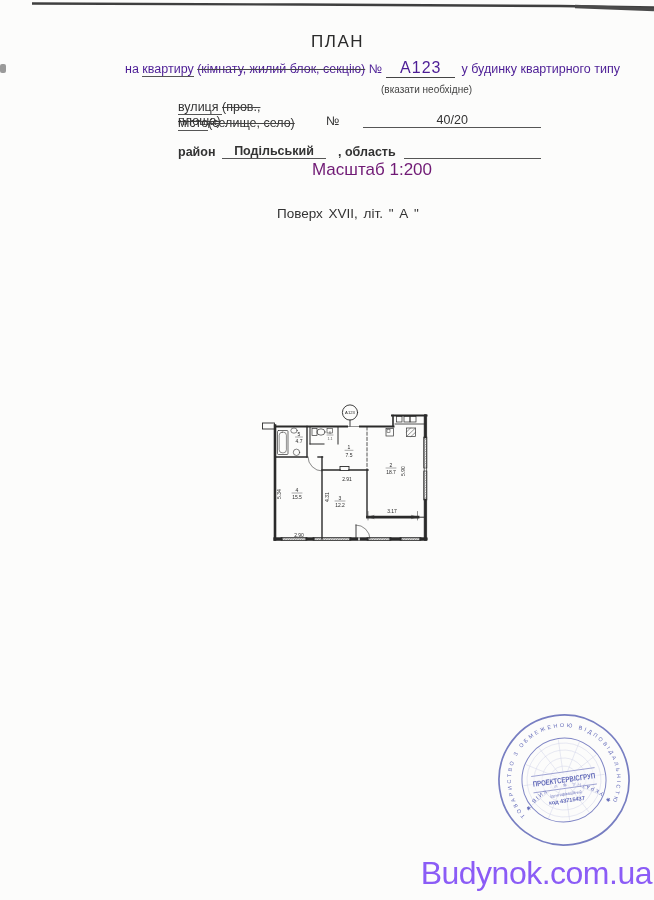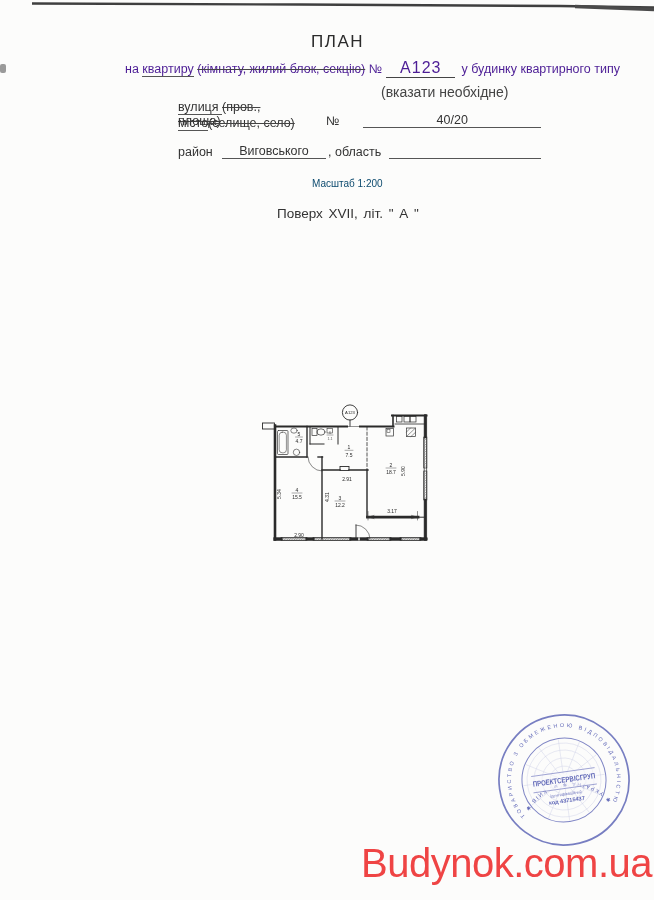--- a/index.html
+++ b/index.html
@@ -11,49 +11,49 @@
   
   .scan-top{position:absolute;left:0;top:0;}
   .edge-mark{position:absolute;left:0;top:64px;width:6px;height:9px;background:#9a9a9a;border-radius:2px;}
   
   .title{position:absolute;left:311px;top:32px;font-size:17px;letter-spacing:1.5px;color:#2b2b2b;}
   .line2{position:absolute;left:125px;top:59px;font-size:12.5px;white-space:nowrap;color:#4c1d95;}
   .line2 span{vertical-align:baseline;}
   .u{border-bottom:1px solid #555;}
   .strike{text-decoration:line-through;text-decoration-color:#444;}
   .apt-no{display:inline-block;font-size:16px;padding:0 14px 0 14px;margin:0 6px 0 4px;border-bottom:1.2px solid #444;letter-spacing:1px;}
-  .note{position:absolute;left:381px;top:84px;font-size:14px;color:#444;}
+  .note{position:absolute;left:381px;top:84px;font-size:10px;color:#444;}
   
   .frow{position:absolute;left:178px;width:363px;display:flex;align-items:flex-end;font-size:12.5px;color:#333;}
   .frow .lbl{flex:none;}
   .cell{border-bottom:1px solid #555;text-align:center;white-space:nowrap;}
   .r1{top:100px;gap:20px;}
   .r1 .lbl{width:122px;}
   .r1 .cell-street{width:188px;padding-right:40px;box-sizing:border-box;}
   .r1 .nosign{margin:0 4px 0 6px;}
   .r1 .cell-no{flex:1;}
   .r2{top:116px;align-items:flex-end;}
   .r2 .lbl{width:122px;}
   .r2 .cell-city{flex:1;padding-right:100px;box-sizing:border-box;}
-  .r3{top:143px;}
+  .r3{top:143px;font-weight:bold;}
   .r3 .lbl{width:44px;}
   .r3 .cell-district{width:104px;}
-  .r3 .oblast{margin:0 8px 0 2px;}
+  .r3 .oblast{margin:0 8px 0 12px;}
   .r3 .cell-oblast{flex:1;min-height:15px;}
-  .scale-line{position:absolute;left:312px;top:178px;font-size:10px;color:#0c4a6e;white-space:nowrap;}
+  .scale-line{position:absolute;left:312px;top:160px;font-size:17px;color:#701a75;white-space:nowrap;}
   .floor-line{position:absolute;left:277px;top:206px;font-size:13.5px;color:#333;white-space:nowrap;word-spacing:2px;}
   
   .plan-wrap{position:absolute;left:250px;top:392px;}
   .plan-wrap svg{display:block;}
   .plan-wrap text{font-family:"Liberation Sans",sans-serif;}
   
   .stamp{position:absolute;left:494px;top:710px;opacity:.88;}
   .stamp text{font-family:"Liberation Sans",sans-serif;}
   
-  .watermark{position:absolute;right:2px;bottom:14px;font-size:40px;letter-spacing:-0.5px;color:#ef4444;}
+  .watermark{position:absolute;right:2px;bottom:8px;font-size:32px;letter-spacing:-0.5px;color:#8b5cf6;}
 </style>
 </head>
 <body>
 
 <div class="page">
 
   <svg class="scan-top" width="654" height="16">
     <polyline points="32,3.5 300,4.5 560,6 654,7.5" fill="none" stroke="#3f3f3f" stroke-width="2.4"></polyline>
     <polyline points="575,6.5 654,9.5" fill="none" stroke="#4a4a4a" stroke-width="3.4"></polyline>
   </svg>
@@ -73,21 +73,21 @@
     <span class="nosign">№</span>
     <span class="cell cell-no">40/20</span>
   </div>
 
   <div class="frow r2">
     <span class="lbl"><span class="u">місто</span><span class="strike">(селище, село)</span></span>
   </div>
 
   <div class="frow r3">
     <span class="lbl">район</span>
-    <span class="cell cell-district">Виговського</span>
+    <span class="cell cell-district">Подільський</span>
     <span class="oblast">, область</span>
     <span class="cell cell-oblast"></span>
   </div>
 
   <div class="scale-line">Масштаб 1:200</div>
   <div class="floor-line">Поверх  XVII,   літ. " А "</div>
 
   <div class="plan-wrap">
   <svg width="190" height="160" viewBox="0 0 190 160">
     <defs>

